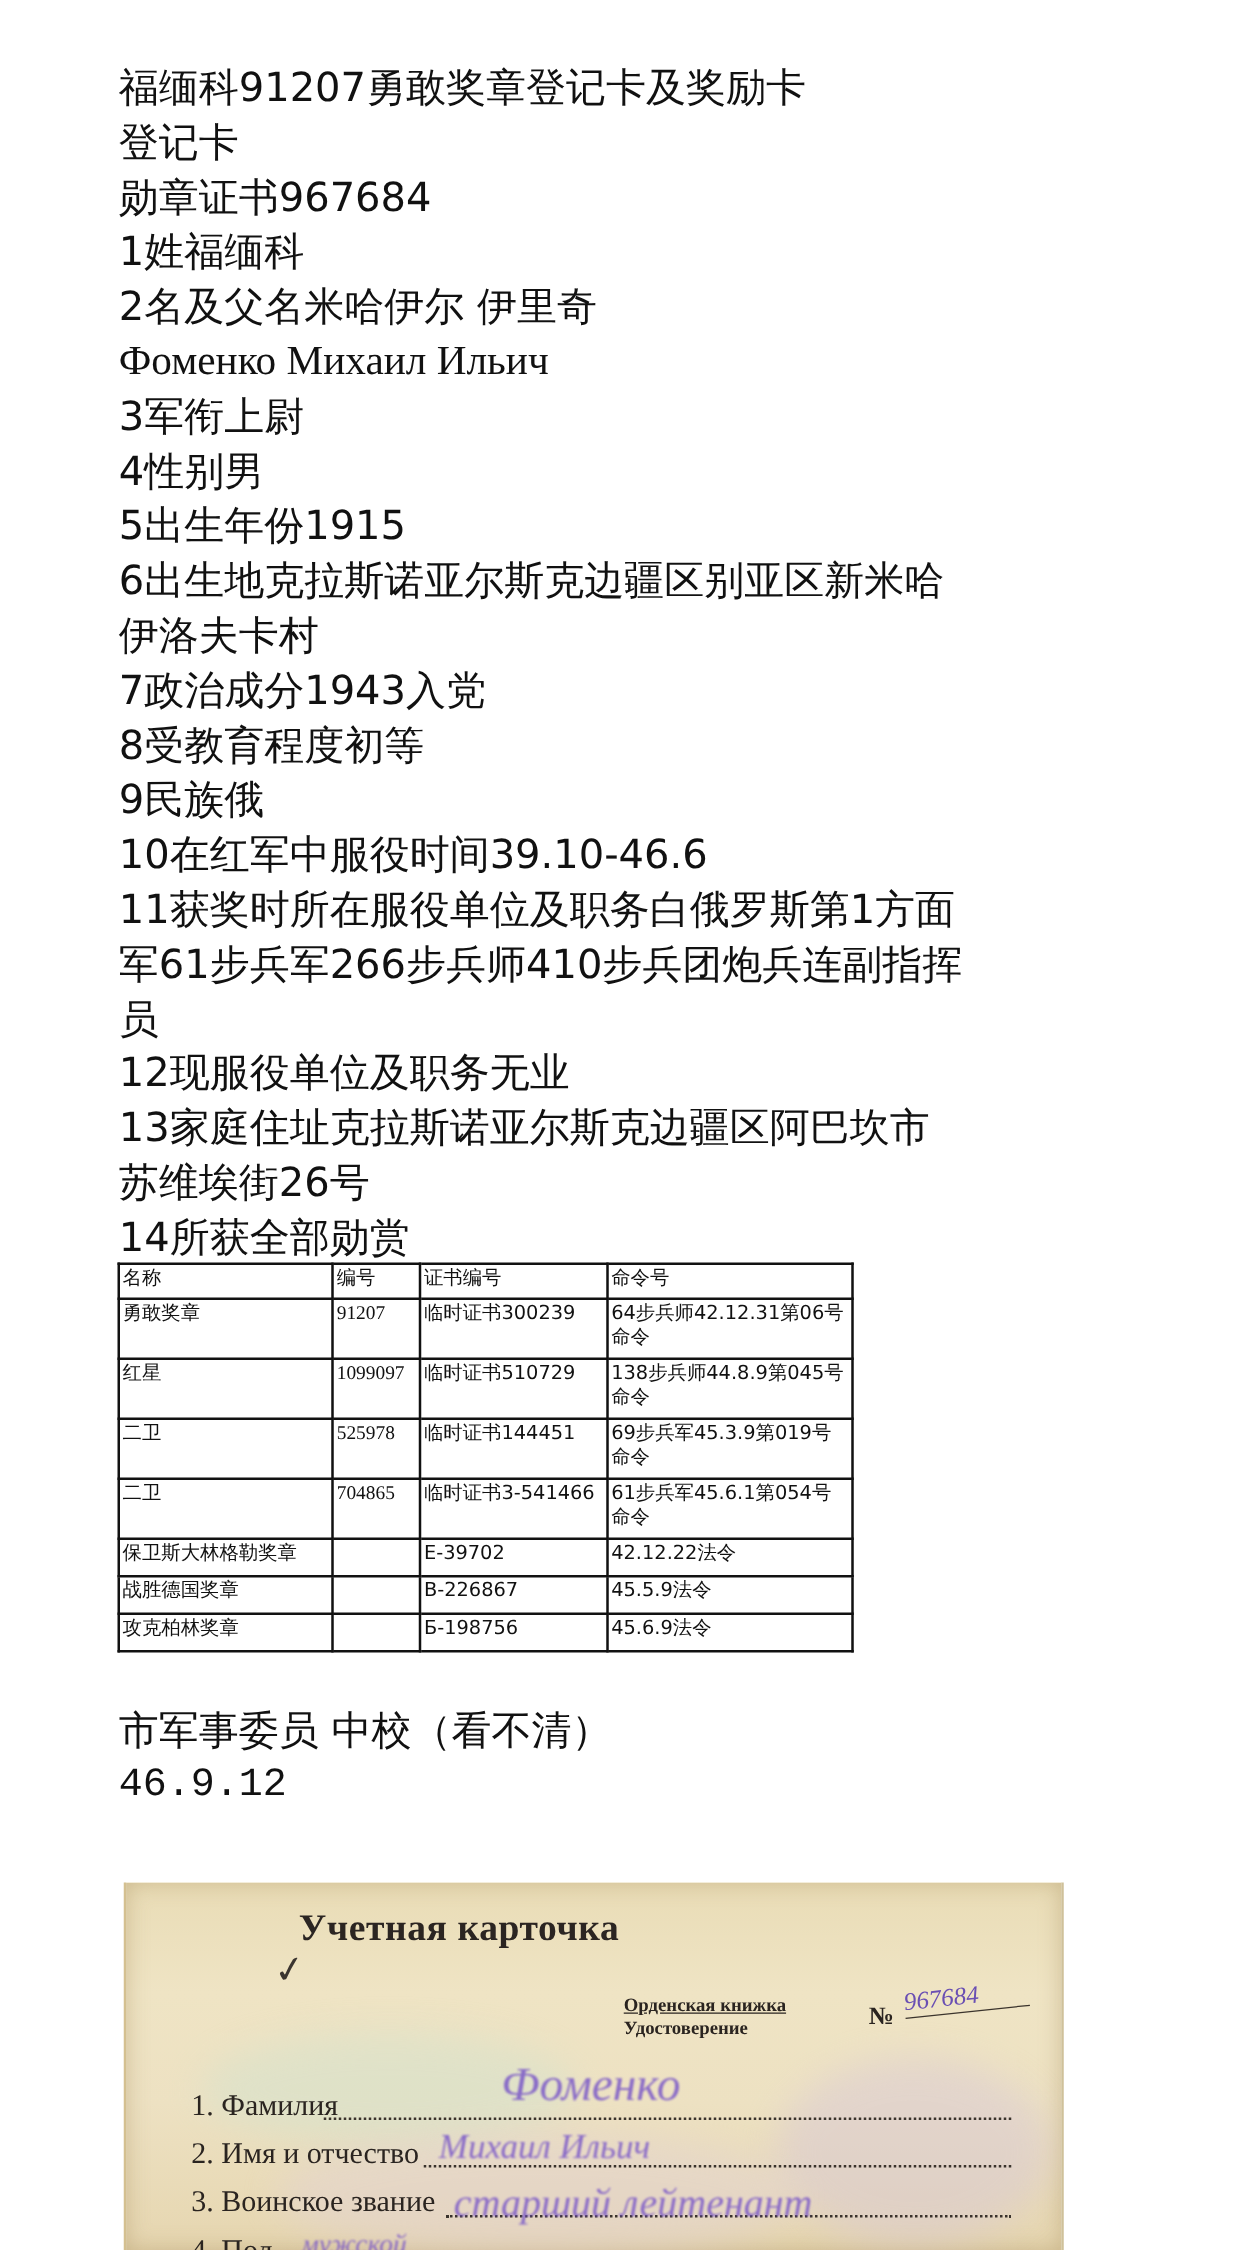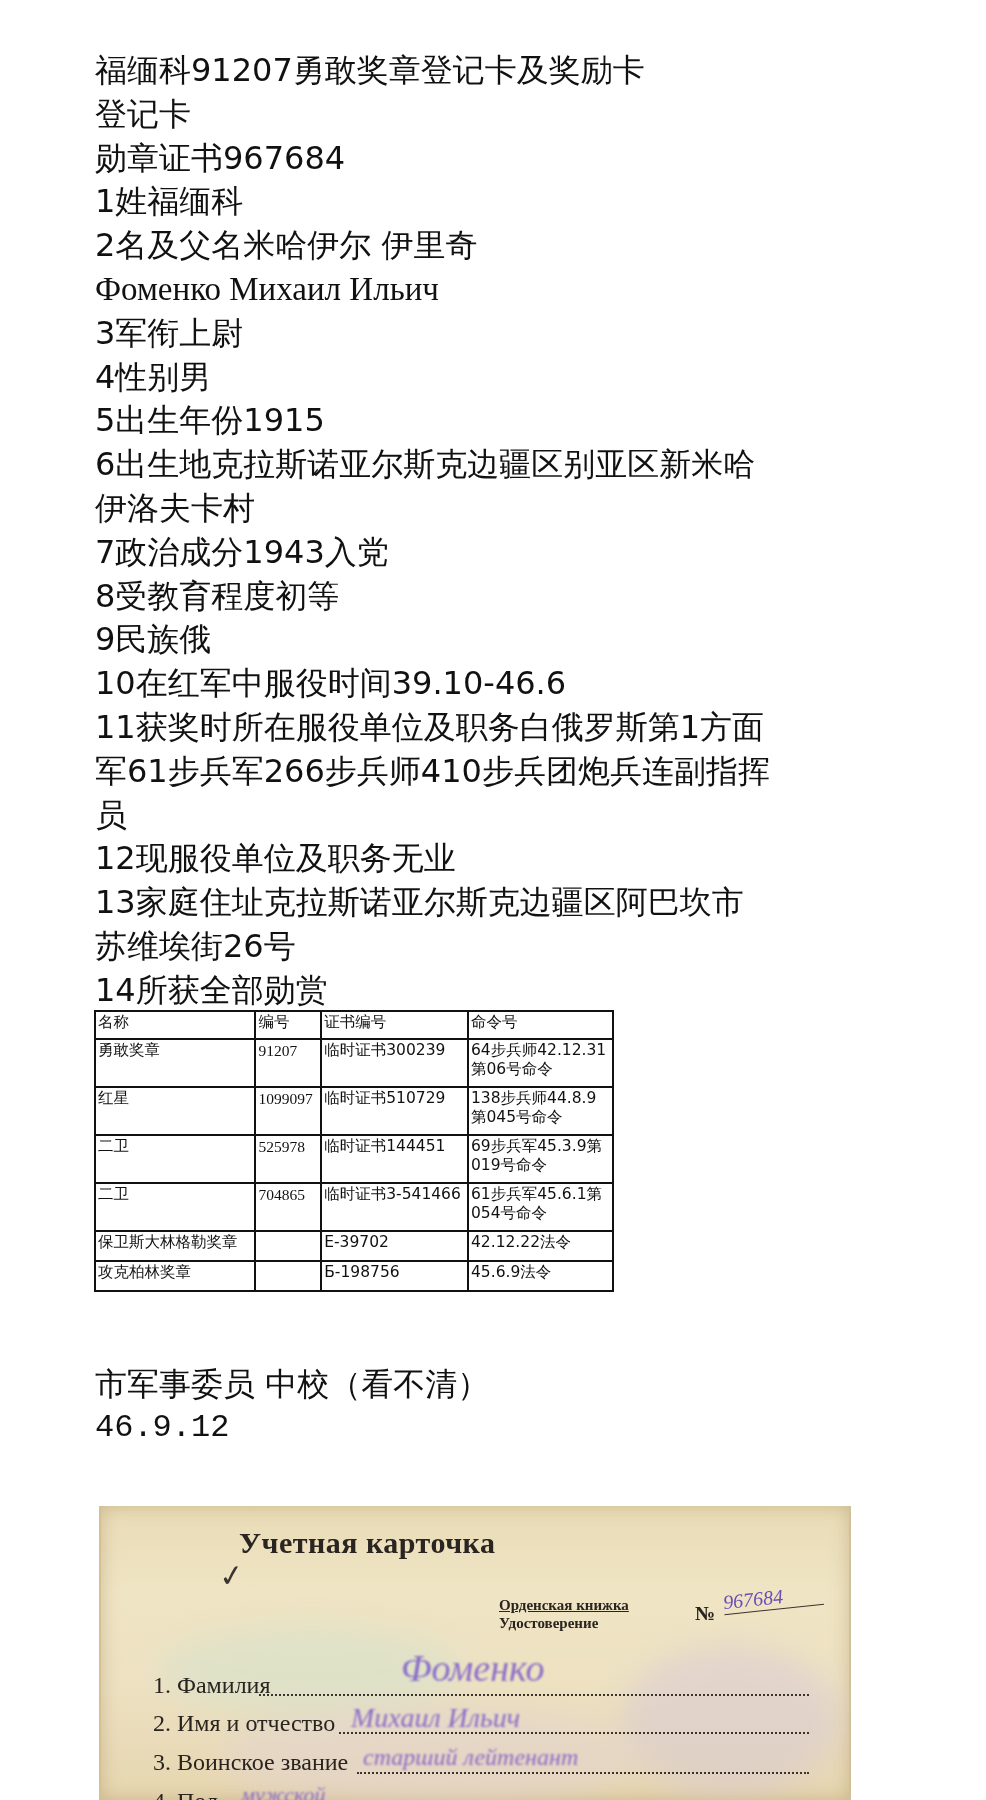--- a/index.html
+++ b/index.html
@@ -13,21 +13,21 @@
       font-size: 32px; line-height: 43.8px; white-space: nowrap;
       letter-spacing: 0px;
     }
     .line .num, .serif { font-family: Liberation Mono, monospace; }
     .ru { font-family: "Liberation Serif", "DejaVu Serif", serif; font-size: 33px; }
 
     table.awards {
       position: absolute; left: 94px; top: 1010px;
       border-collapse: collapse;
       font-size: 15.5px; line-height: 19px;
-      width: 520px;
+      width: 589px;
     }
     table.awards td {
       border: 2px solid #111; vertical-align: top;
       padding: 1px 2px; white-space: nowrap;
     }
     table.awards td.c0 { width: 166px; }
     table.awards td.c1 { width: 64px; font-family: "Liberation Serif", serif; }
     table.awards td.c2 { width: 144px; }
     table.awards td.c3 { width: 193px; white-space: normal; }
     table.awards tr.tall td { height: 44px; }
@@ -141,20 +141,26 @@
     <td class="c2">临时证书3-541466</td>
     <td class="c3">61步兵军45.6.1第054号命令</td>
   </tr>
   <tr class="short">
     <td class="c0">保卫斯大林格勒奖章</td>
     <td class="c1"></td>
     <td class="c2">E-39702</td>
     <td class="c3">42.12.22法令</td>
   </tr>
   <tr class="short">
+    <td class="c0">战胜德国奖章</td>
+    <td class="c1"></td>
+    <td class="c2">B-226867</td>
+    <td class="c3">45.5.9法令</td>
+  </tr>
+  <tr class="short">
     <td class="c0">攻克柏林奖章</td>
     <td class="c1"></td>
     <td class="c2">Б-198756</td>
     <td class="c3">45.6.9法令</td>
   </tr>
 </tbody>
   </table>
 
 <div class="sig">
   <div class="line">市军事委员 中校（看不清）</div>
@@ -179,17 +185,17 @@
   <div class="field" style="top:166px;">1. Фамилия</div>
   <div class="fill" style="left:158px;top:188px;width:550px;"></div>
   <div class="hand" style="left:300px;top:140px;font-size:38px;">Фоменко</div>
 
   <div class="field" style="top:204px;">2. Имя и отчество</div>
   <div class="fill" style="left:238px;top:226px;width:470px;"></div>
   <div class="hand" style="left:250px;top:196px;font-size:28px;">Михаил Ильич</div>
 
   <div class="field" style="top:243px;">3. Воинское звание</div>
   <div class="fill" style="left:256px;top:266px;width:452px;"></div>
-  <div class="hand" style="left:262px;top:238px;font-size:24px;">старший лейтенант</div>
+  <div class="hand" style="left:262px;top:238px;font-size:32px;">старший лейтенант</div>
 
   <div class="field" style="top:282px;">4. Пол</div>
   <div class="hand" style="left:140px;top:276px;font-size:22px;">мужской</div>
 </div>
 
 </body></html>

